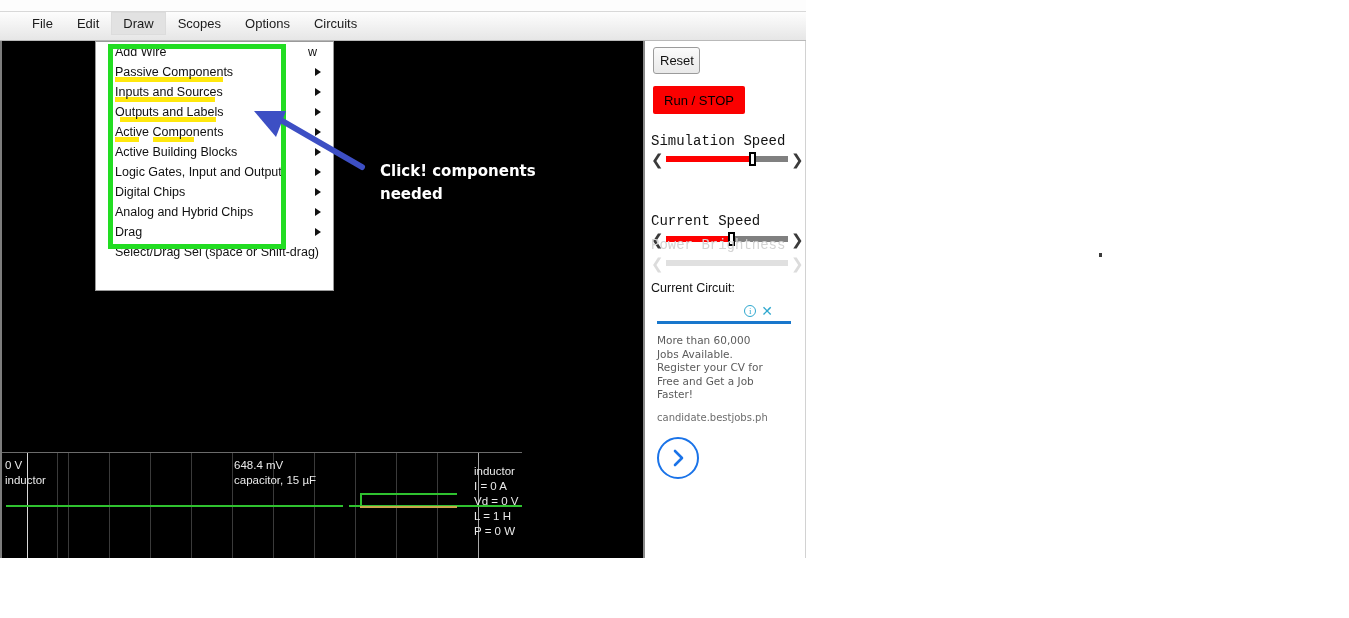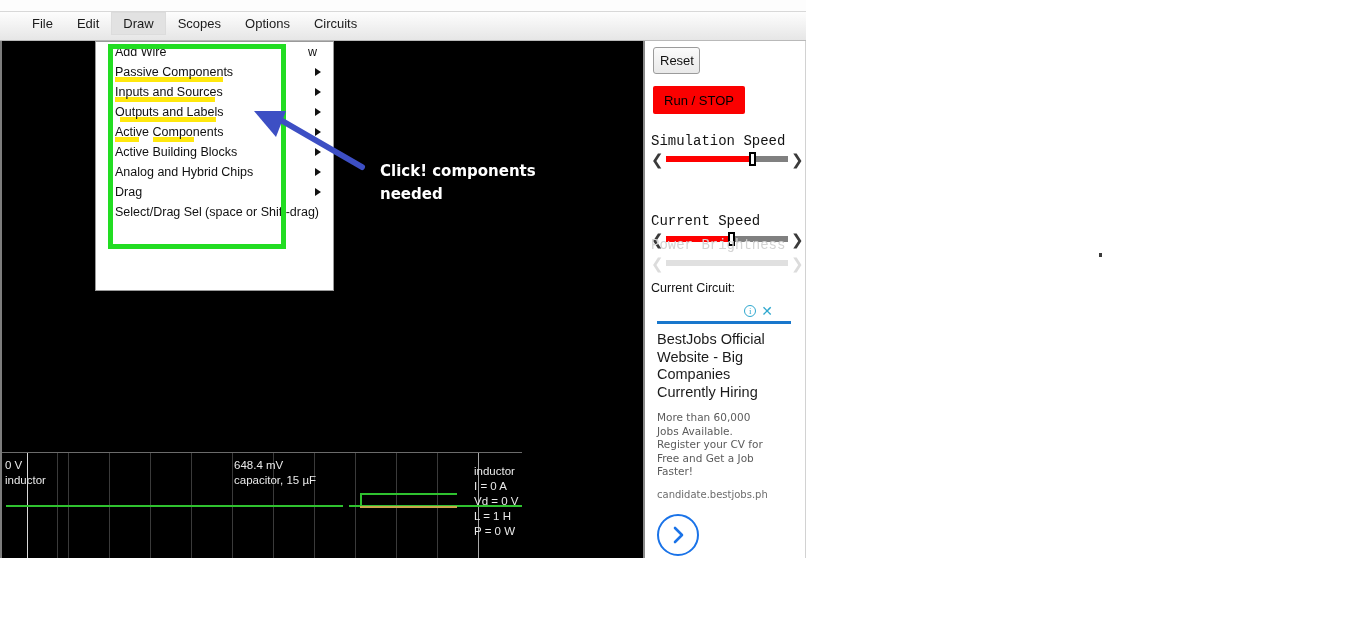--- a/index.html
+++ b/index.html
@@ -238,20 +238,28 @@
         <span class="arrow"></span>
       </div>
       <div class="menu-row">
         <span class="hl" style="left:19px; top:15px; width:24px;"></span>
         <span class="hl" style="left:57px; top:15px; width:41px;"></span>
         <span class="label">Active Components</span>
         <span class="arrow"></span>
       </div>
       <div class="menu-row">
         <span class="label">Active Building Blocks</span>
+        <span class="arrow"></span>
+      </div>
+      <div class="menu-row">
+        <span class="label">Logic Gates, Input and Output</span>
+        <span class="arrow"></span>
+      </div>
+      <div class="menu-row">
+        <span class="label">Digital Chips</span>
         <span class="arrow"></span>
       </div>
       <div class="menu-row">
         <span class="label">Analog and Hybrid Chips</span>
         <span class="arrow"></span>
       </div>
       <div class="menu-row">
         <span class="label">Drag</span>
         <span class="arrow"></span>
       </div>
@@ -348,21 +356,20 @@
       </div>
 
       <div class="cur-circuit">Current Circuit:</div>
 
       <div class="ad">
         <div class="ad-ctrls">
           <span class="ad-info">i</span>
           <span class="ad-close">✕</span>
         </div>
         <div class="ad-rule"></div>
-        <div class="ad-title">BestJobs Official Website - Big Companies Currently Hiring</div>
         <div class="ad-body">More than 60,000 Jobs Available. Register your CV for Free and Get a Job Faster!</div>
         <div class="ad-url">candidate.bestjobs.ph</div>
         <div class="ad-cta">
           <svg width="20" height="20" viewBox="0 0 20 20">
             <polyline points="7,3 14,10 7,17" fill="none" stroke="#1a73e8" stroke-width="2.6" stroke-linecap="round" stroke-linejoin="round"></polyline>
           </svg>
         </div>
       </div>
 
     </div>

